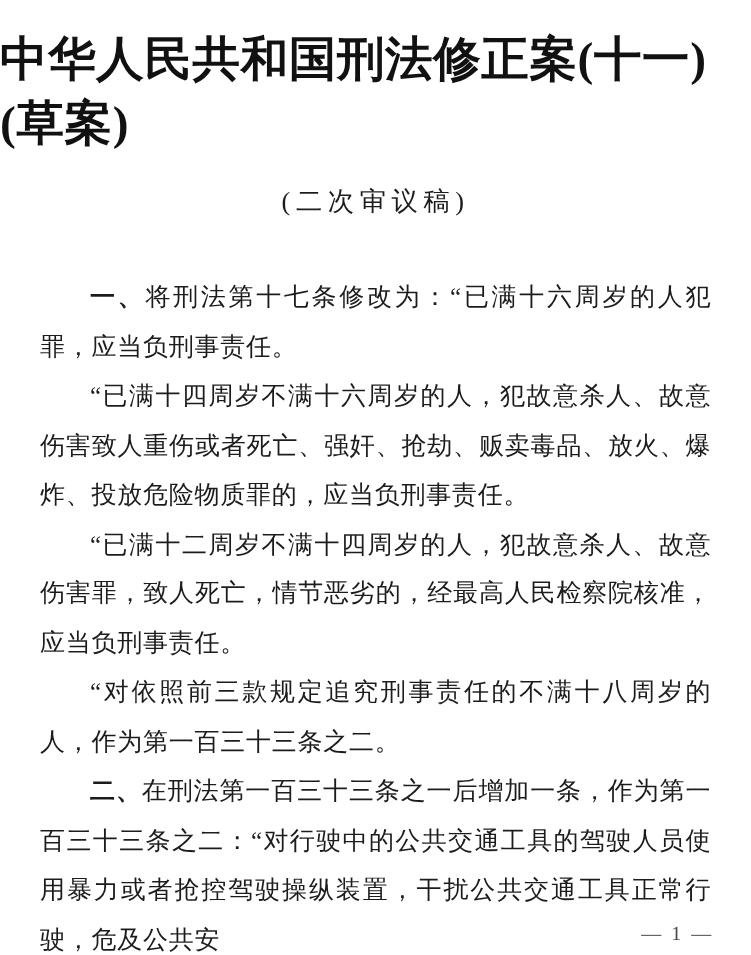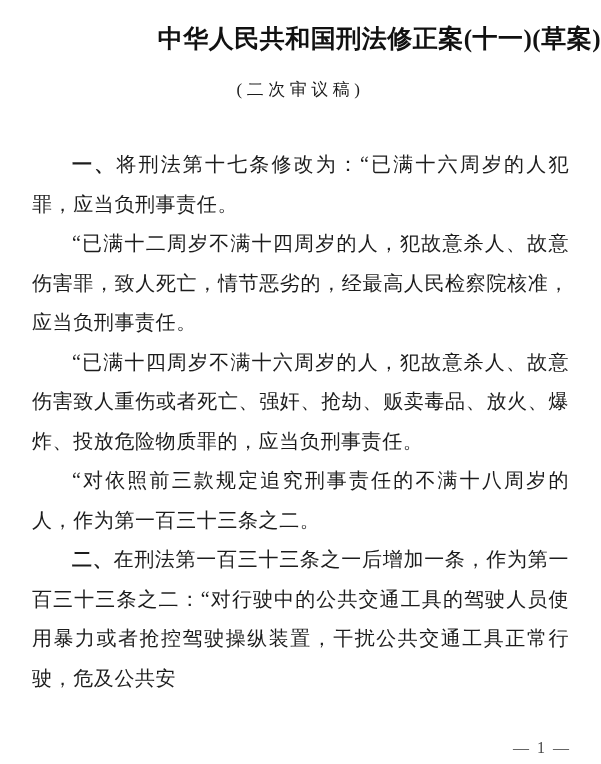--- a/index.html
+++ b/index.html
@@ -8,30 +8,30 @@
     position: relative;
     width: 601px;
     height: 764px;
     background: #ffffff;
     overflow: hidden;
     font-family: "Liberation Serif", serif;
     color: #1c1c1c;
   }
   .doc-title {
     padding-top: 22px;
-    text-align: right;
-    font-size: 25px;
+    text-align: left;
+    font-size: 38px;
     font-weight: bold;
     letter-spacing: 0.5px;
     color: #111111;
   }
   .doc-subtitle {
     margin-top: 23px;
     text-align: center;
-    font-size: 17px;
+    font-size: 21px;
     letter-spacing: 4.5px;
     color: #1c1c1c;
   }
   .doc-body {
     margin: 44px 32px 0 32px;
     font-size: 20px;
     line-height: 39.5px;
     text-align: justify;
     text-justify: inter-character;
     letter-spacing: 0.6px;
@@ -53,19 +53,19 @@
   }
 </style>
 </head>
 <body>
 
 <div class="page">
   <div class="doc-title">中华人民共和国刑法修正案(十一)(草案)</div>
   <div class="doc-subtitle">(二次审议稿)</div>
   <div class="doc-body" id="doc-body">
       <p class="para"><span class="lead">一、</span>将刑法第十七条修改为：“已满十六周岁的人犯罪，应当负刑事责任。</p>
+      <p class="para">“已满十四周岁不满十六周岁的人，犯故意杀人、故意伤害致人重伤或者死亡、强奸、抢劫、贩卖毒品、放火、爆炸、投放危险物质罪的，应当负刑事责任。</p>
       <p class="para">“已满十二周岁不满十四周岁的人，犯故意杀人、故意伤害罪，致人死亡，情节恶劣的，经最高人民检察院核准，应当负刑事责任。</p>
-      <p class="para">“已满十四周岁不满十六周岁的人，犯故意杀人、故意伤害致人重伤或者死亡、强奸、抢劫、贩卖毒品、放火、爆炸、投放危险物质罪的，应当负刑事责任。</p>
       <p class="para">“对依照前三款规定追究刑事责任的不满十八周岁的人，作为第一百三十三条之二。</p>
       <p class="para"><span class="lead">二、</span>在刑法第一百三十三条之一后增加一条，作为第一百三十三条之二：“对行驶中的公共交通工具的驾驶人员使用暴力或者抢控驾驶操纵装置，干扰公共交通工具正常行驶，危及公共安</p>
     </div>
   <div class="page-number">— 1 —</div>
 </div>
 
 </body></html>

